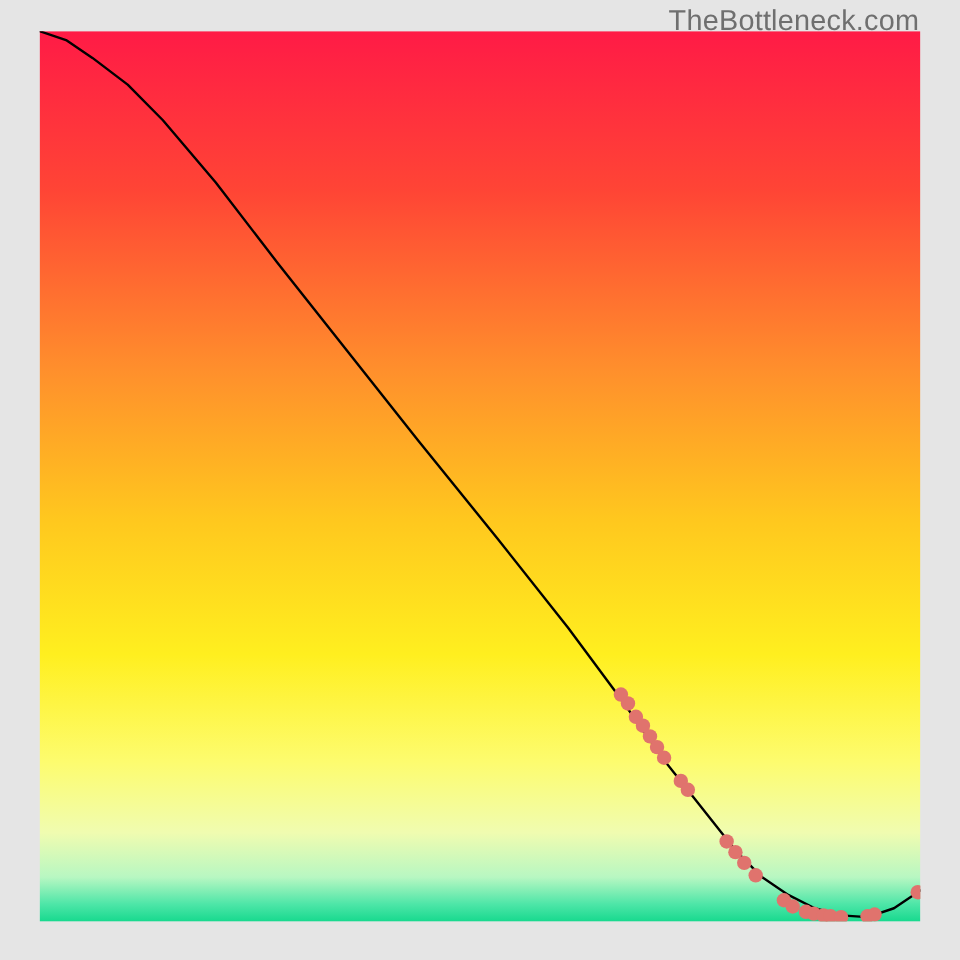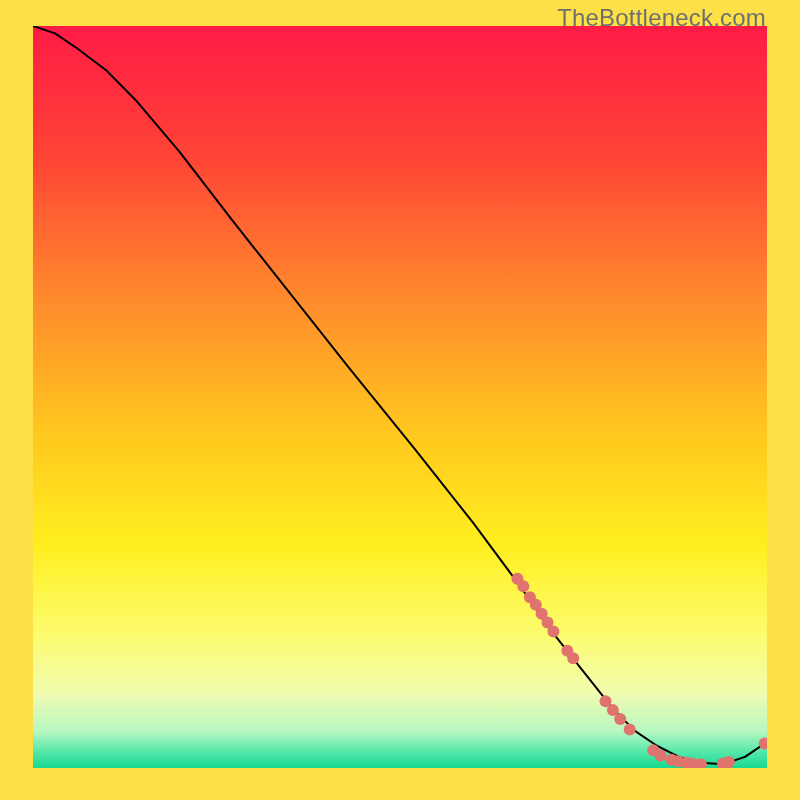--- a/index.html
+++ b/index.html
@@ -8,21 +8,21 @@
     width: 800px;
     height: 800px;
     background: #000;
     overflow: hidden;
     font-family: Arial, Helvetica, sans-serif;
   }
   .stage {
     position: relative;
     width: 800px;
     height: 800px;
-    background: #fde047;
+    background: #e5e5e5;
   }
   .plot-area {
     position: absolute;
     left: 33px;
     top: 26px;
     width: 734px;
     height: 742px;
   }
   .plot-area svg {
     display: block;

